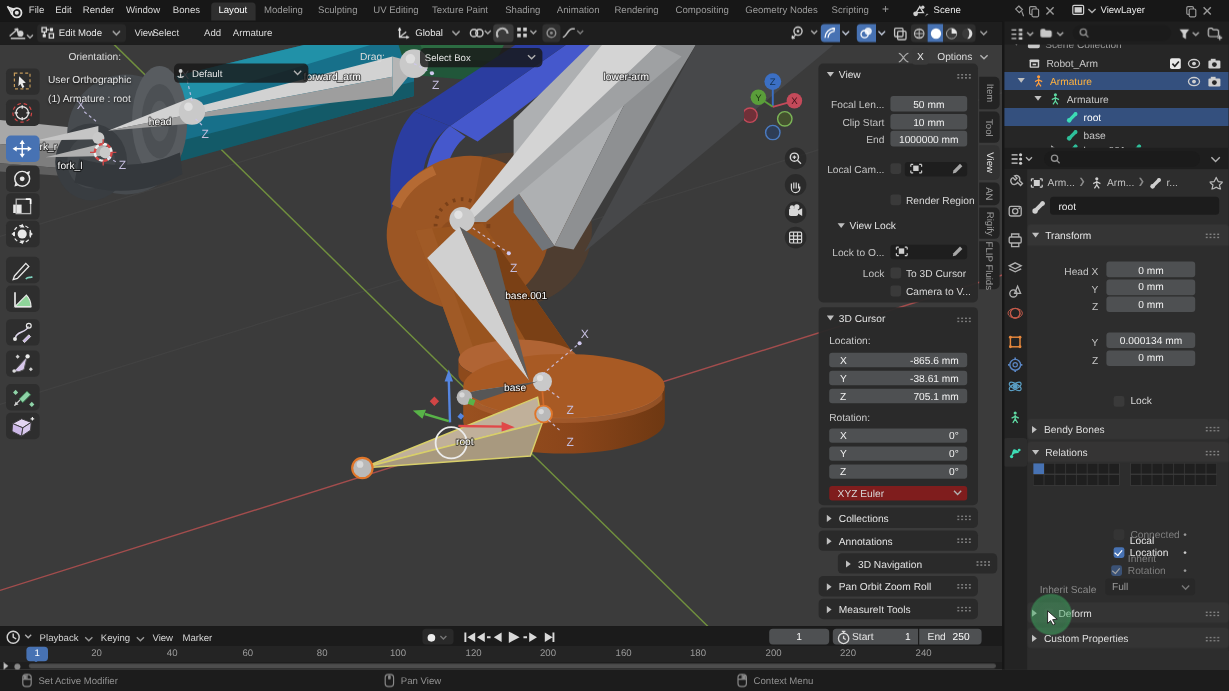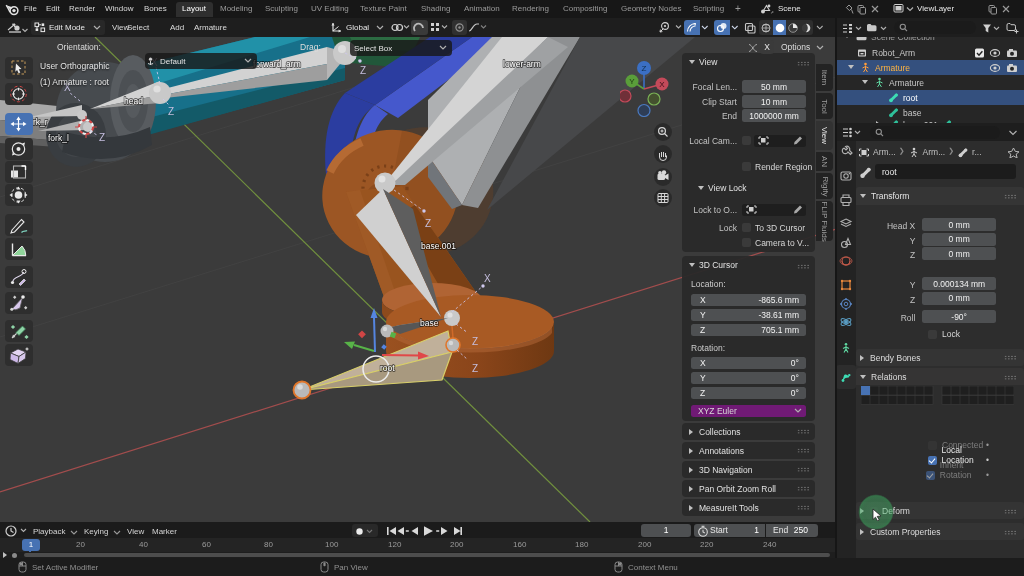--- a/index.html
+++ b/index.html
@@ -649,35 +649,35 @@
             <span>0°</span>
           </div>
         </div>
       <div class="nrow xyzrow" style="top:130px">
           <div class="pfield xyz">
             <span>Z</span>
             <span>0°</span>
           </div>
         </div>
       <div class="nrow xyzrow" style="top:148px">
-          <div class="pfield" style="background:#701a75;justify-content:flex-start;padding-left:7px;color:#d8d8d8;position:relative">XYZ Euler
+          <div class="pfield" style="background:#7f1d1d;justify-content:flex-start;padding-left:7px;color:#d8d8d8;position:relative">XYZ Euler
         <svg width="8" height="6" viewBox="0 0 8 6" style="position:absolute;right:4px;top:3px">
               <path d="M1,1 l3,3 3,-3" stroke="#b0b0b0" stroke-width="1.2" fill="none"></path>
             </svg></div>
         </div>
     </div>
     <div class="panel flat" style="position:absolute;left:0;top:386px;width:133px">
         <div class="phead"><i class="cright"></i>Collections</div>
         <div class="grip" style="top:6px"></div>
       </div>
     <div class="panel flat" style="position:absolute;left:0;top:405px;width:133px">
         <div class="phead"><i class="cright"></i>Annotations</div>
         <div class="grip" style="top:6px"></div>
       </div>
-    <div class="panel flat" style="position:absolute;left:0;top:424px;width:133px">
+    <div class="panel flat" style="position:absolute;left:16px;top:424px;width:133px">
         <div class="phead"><i class="cright"></i>3D Navigation</div>
         <div class="grip" style="top:6px"></div>
       </div>
     <div class="panel flat" style="position:absolute;left:0;top:443px;width:133px">
         <div class="phead"><i class="cright"></i>Pan Orbit Zoom Roll</div>
         <div class="grip" style="top:6px"></div>
       </div>
     <div class="panel flat" style="position:absolute;left:0;top:462px;width:133px">
         <div class="phead"><i class="cright"></i>MeasureIt Tools</div>
         <div class="grip" style="top:6px"></div>
@@ -896,24 +896,20 @@
       <div class="fval">0 mm</div>
     </div>
   <div class="fieldrow" style="top:153px">
       <span class="flabel">Y</span>
       <div class="fval">0.000134 mm</div>
     </div>
   <div class="fieldrow" style="top:167.5px">
       <span class="flabel">Z</span>
       <div class="fval">0 mm</div>
     </div>
-  <div class="fieldrow" style="top:186px">
-      <span class="flabel">Roll</span>
-      <div class="fval">-90°</div>
-    </div>
   <div class="fieldrow" style="top:202px">
       <span class="flabel"></span>
       <div class="chk"></div>
       <span style="margin-left:5px;color:#d8d8d8">Lock</span>
     </div>
 
   <div class="psec" style="top:226px;left:20px;width:168px;height:17px;background:#343434;border-radius:3px"></div>
   <div class="psec" style="top:230px;left:24px"><i class="cright"></i>Bendy Bones</div>
   <div class="grip" style="position:absolute;right:7px;top:232px"></div>
 
@@ -941,20 +937,28 @@
       <div class="chk on"></div>
       <span style="margin-left:5px;color:#e8e8e8">Local Location</span>
       <span style="position:absolute;right:7px;color:#ccc">•</span>
     </div>
   <div class="fieldrow" style="top:343px">
       <span class="flabel"></span>
       <div class="chk on" style="opacity:.55"></div>
       <span style="margin-left:5px;color:#7e7e7e">Inherit Rotation</span>
       <span style="position:absolute;right:7px;color:#999">•</span>
     </div>
+  <div class="fieldrow" style="top:359px">
+      <span class="flabel" style="color:#8a8a8a">Inherit Scale</span>
+    <div style="width:82px;height:14px;background:#282828;border-radius:3px;position:relative;color:#9a9a9a;padding:2px 0 0 6px">Full
+      <svg width="8" height="6" viewBox="0 0 8 6" style="position:absolute;right:4px;top:4.5px">
+          <path d="M1,1 l3,3 3,-3" stroke="#777" stroke-width="1.2" fill="none"></path>
+        </svg>
+    </div>
+  </div>
 
   <div class="psec" style="top:379px;left:20px;width:168px;height:17px;background:#343434;border-radius:3px"></div>
   <div class="psec" style="top:383px;left:24px"><i class="cright"></i><span class="chk" style="display:inline-block;width:8px;height:8px;vertical-align:-1px;margin-right:4px"></span>Deform</div>
   <div class="grip" style="position:absolute;right:7px;top:386px"></div>
 
   <div style="position:absolute;left:22px;top:371px;width:36px;height:36px;border-radius:50%;background:radial-gradient(circle,rgba(80,190,115,.42) 0%,rgba(70,180,105,.45) 52%,rgba(60,170,95,.55) 64%,rgba(60,170,95,0) 70%);z-index:6"></div>
   <svg style="position:absolute;left:36px;top:385px;z-index:7" width="10" height="13" viewBox="0 0 10 13">
       <path d="M1,1 L9,8 L5.2,8.4 L7.3,12 L5.5,13 L3.5,9.2 L1,11.5 z" fill="#fff" stroke="#222" stroke-width=".8"></path>
     </svg>
 

